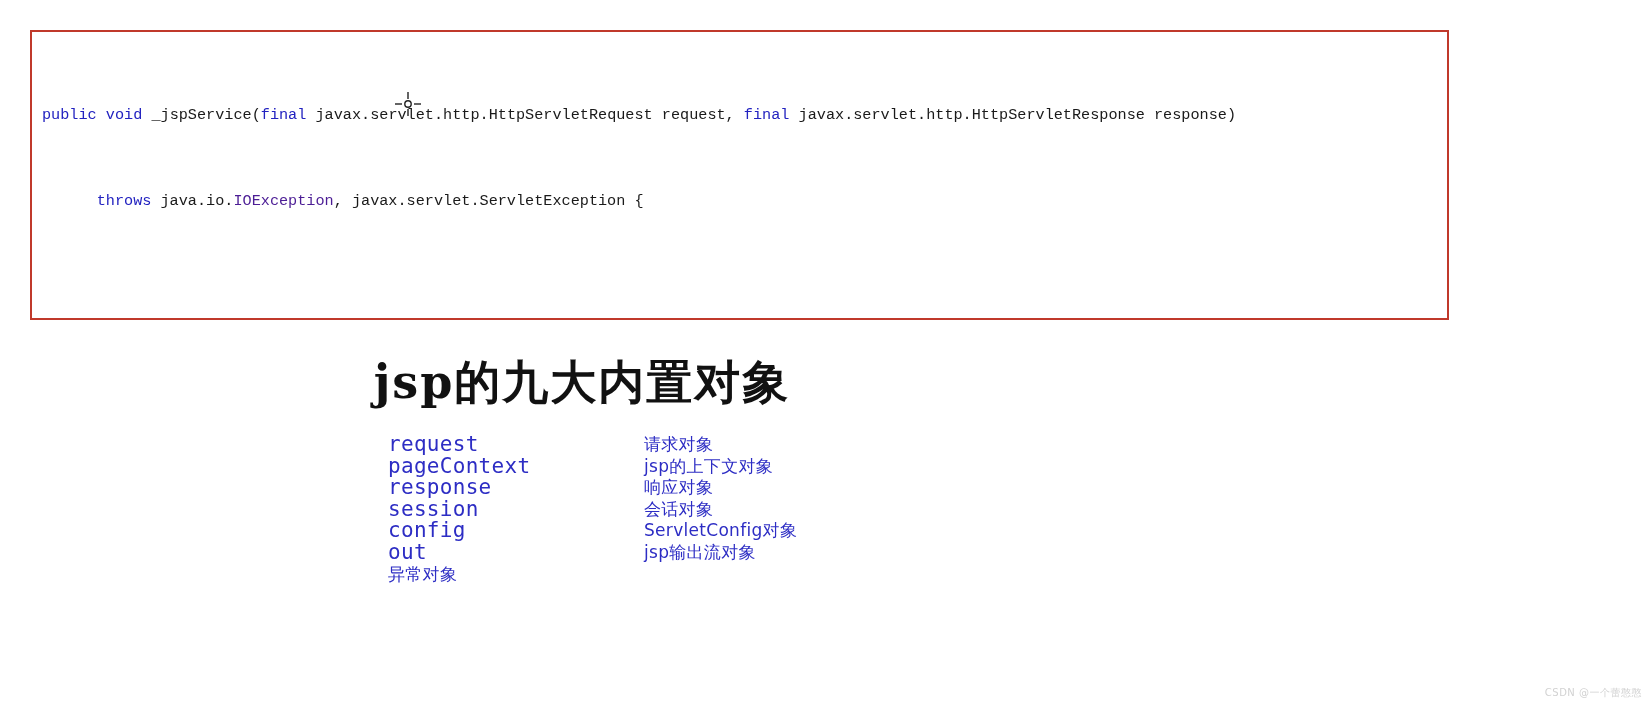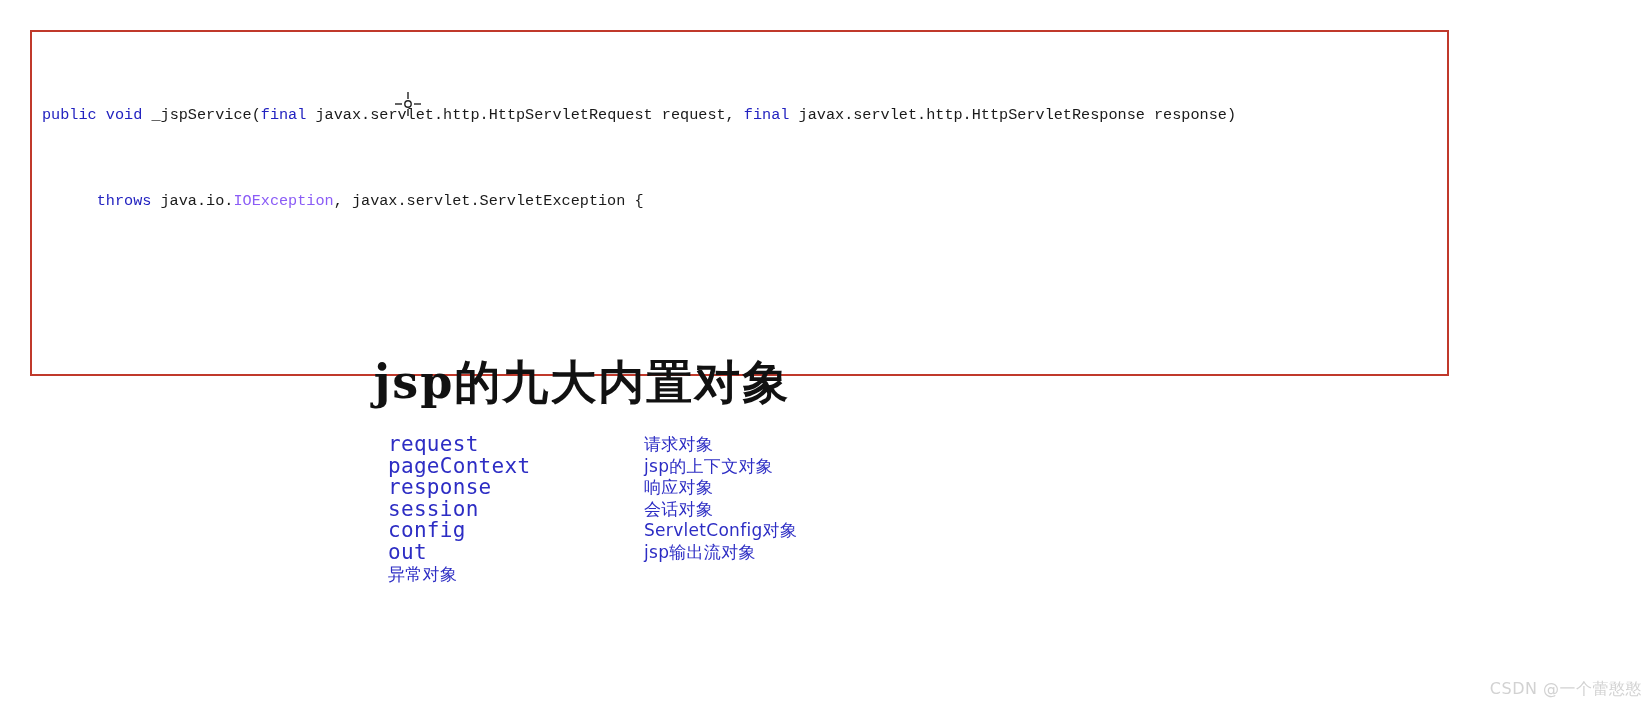--- a/index.html
+++ b/index.html
@@ -15,21 +15,21 @@
     font-family: "Liberation Sans", sans-serif;
     background: #ffffff;
   }
 
   
   #code-block {
     position: absolute;
     left: 30px;
     top: 30px;
     width: 1419px;
-    height: 346px;
+    height: 290px;
     border: 2px solid #c0392b;
     background: #ffffff;
     box-sizing: border-box;
     overflow: hidden;
   }
   #code-lines {
     position: absolute;
     left: 0;
     top: 0;
     right: 0;
@@ -40,21 +40,21 @@
     white-space: pre;
     color: #1a1a1a;
   }
   .code-line {
     white-space: pre;
     padding-left: 10px;
     height: 21.5px;
     position: relative;
   }
   .kw      { color: #2222c0; font-weight: normal; }
-  .type-err{ color: #8b5cf6; }
+  .type-err{ color: #4c1d95; }
   .plain   { color: #1a1a1a; }
 
   
   #crosshair-cursor {
     position: absolute;
     left: 395px;
     top: 92px;
     width: 26px;
     height: 24px;
     pointer-events: none;
@@ -103,21 +103,21 @@
     color: #2d2dc4;
     letter-spacing: 0.3px;
   }
 
   
   #watermark {
     position: absolute;
     right: 8px;
     bottom: 9px;
     font-family: "DejaVu Sans", "Liberation Sans", sans-serif;
-    font-size: 16px;
+    font-size: 10px;
     color: #d2d2d2;
     letter-spacing: 0.5px;
   }
 </style>
 </head>
 <body>
 
 <div id="code-block">
   <div id="code-lines">
 

